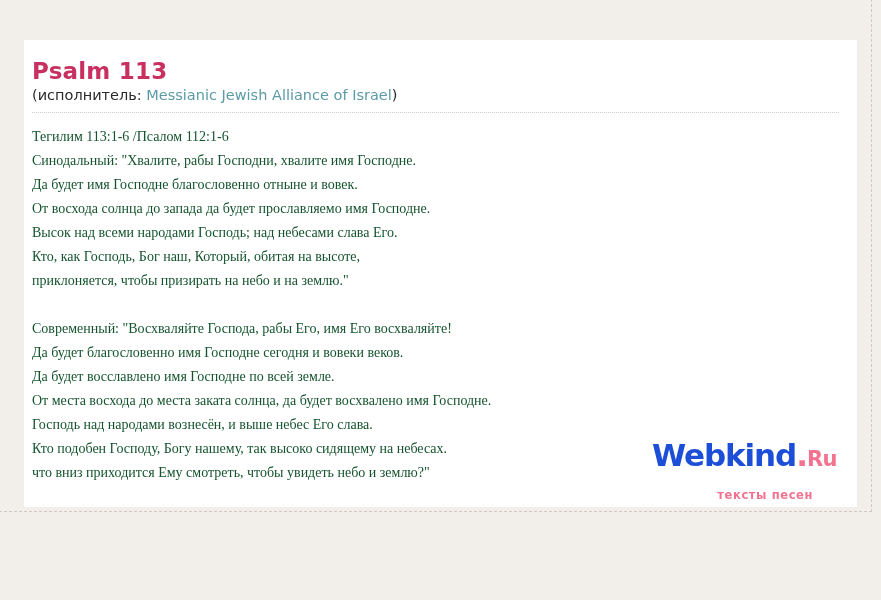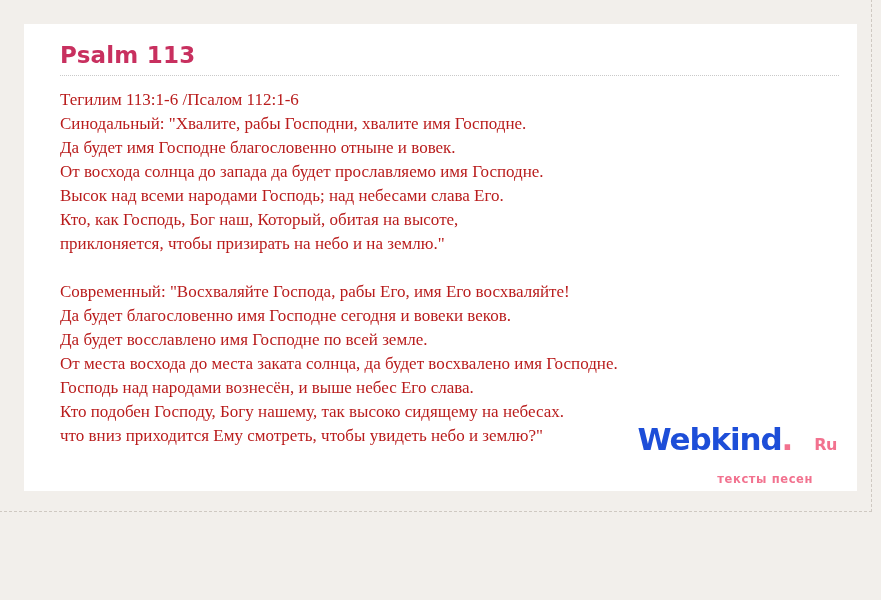--- a/index.html
+++ b/index.html
@@ -20,26 +20,26 @@
     top: -6px;
     width: 878px;
     height: 518px;
     border: 1px dashed #cfc9c2;
     box-sizing: border-box;
     background: transparent;
   }
   #song-card {
     position: absolute;
     left: 24px;
-    top: 24px;
+    top: 40px;
     width: 833px;
     height: 467px;
     background: #ffffff;
     box-sizing: border-box;
-    padding: 14px 18px 8px 36px;
+    padding: 14px 18px 8px 8px;
     overflow: hidden;
   }
   #card-header {
     border-bottom: 1px dotted #c9c9c9;
     padding-bottom: 5px;
   }
   #page-title {
     font-family: "DejaVu Sans", sans-serif;
     font-size: 23px;
     font-weight: bold;
@@ -54,22 +54,22 @@
     color: #2a2a2a;
     line-height: 1.3;
     padding-bottom: 2px;
   }
   #artist-link {
     color: #5b9aa6;
     text-decoration: none;
   }
   #lyrics-body {
     font-family: "Liberation Serif", "DejaVu Serif", serif;
-    font-size: 17px;
-    color: #b91c1c;
+    font-size: 14px;
+    color: #14532d;
     line-height: 24px;
     margin-top: 12px;
     white-space: pre-wrap;
     word-wrap: break-word;
   }
   
   #watermark {
     position: absolute;
     right: 20px;
     bottom: 6px;
@@ -82,23 +82,22 @@
     font-weight: bold;
     font-size: 31px;
     letter-spacing: -1.1px;
     line-height: 1;
     white-space: nowrap;
   }
   .wm-teal { color: #1d4ed8; }
   .wm-pink { color: #f2728f; }
   #wm-dot { color: #f2728f; }
   #wm-ru {
-    font-size: 16px;
+    font-size: 21px;
     letter-spacing: -0.5px;
-    margin-left: 22px;
   }
   #wm-tagline {
     font-family: "DejaVu Sans", sans-serif;
     font-weight: bold;
     font-size: 11.5px;
     color: #f2728f;
     letter-spacing: 0.6px;
     margin-top: 19px;
     margin-right: 24px;
     white-space: nowrap;
@@ -107,20 +106,21 @@
 </head>
 <body>
 
 <div id="outer-frame"></div>
 
 <div id="song-card">
 
   <div id="card-header">
     <h1 id="page-title">Psalm 113</h1>
 
+    <div id="artist-line"><span>(исполнитель: </span><a id="artist-link" href="#">Messianic Jewish Alliance of Israel</a><span>)</span></div>
   </div>
 
   <div id="lyrics-body">Тегилим 113:1-6 /Псалом 112:1-6
 Синодальный: "Хвалите, рабы Господни, хвалите имя Господне.
 Да будет имя Господне благословенно отныне и вовек.
 От восхода солнца до запада да будет прославляемо имя Господне.
 Высок над всеми народами Господь; над небесами слава Его.
 Кто, как Господь, Бог наш, Который, обитая на высоте,
 приклоняется, чтобы призирать на небо и на землю."
 

